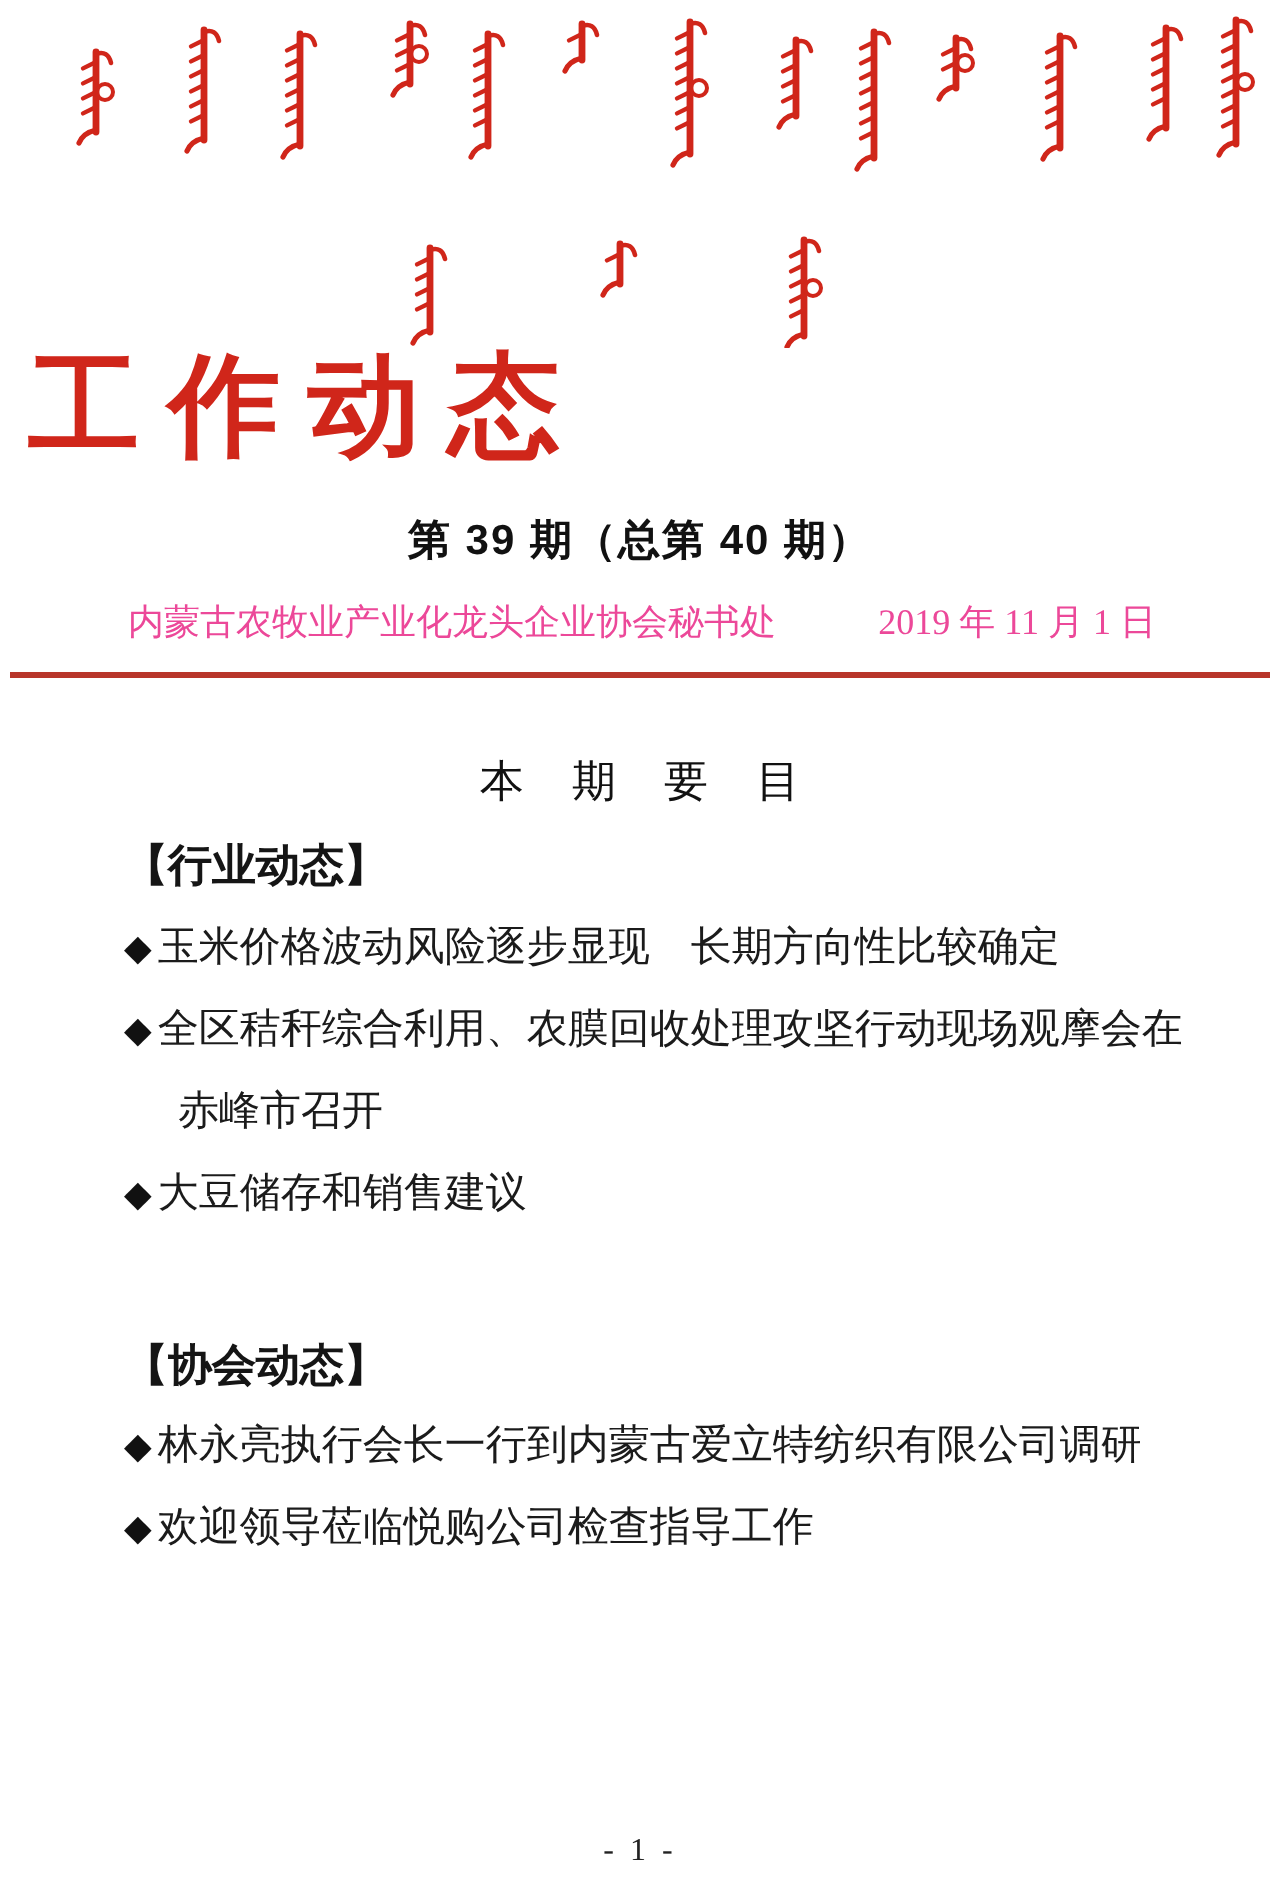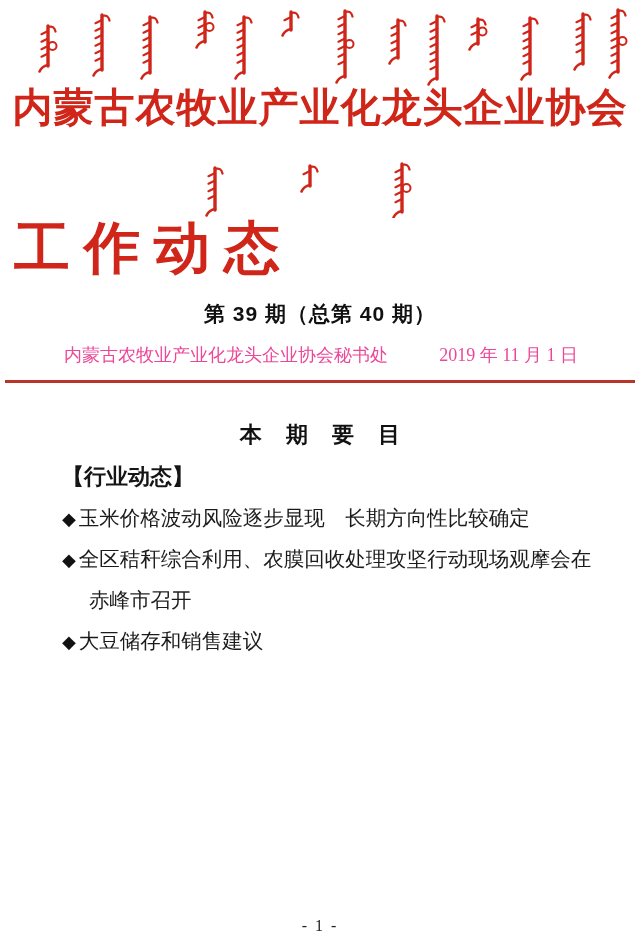--- a/index.html
+++ b/index.html
@@ -60,21 +60,21 @@
   .divider{
     margin:13px 5px 0 5px;
     border:0;
     border-top:3px solid #b8352a;
     height:0;
   }
   .toc-heading{
     margin-top:37px;
     text-align:center;
     font-size:22px;
-    font-weight:bold;
+    font-weight:normal;
     color:#111111;
     letter-spacing:9px;
     text-indent:9px;
     font-family:"Liberation Sans","DejaVu Sans",sans-serif;
   }
   .toc{padding:0 36px 0 62px;}
   .section{margin-top:14px;}
   .section + .section{margin-top:52px;}
   .section-title{
     font-size:22px;
@@ -243,21 +243,20 @@
         <path d="M611.5 36.7 L618 33.5" stroke="#d0261a" stroke-width="2.2" fill="none" stroke-linecap="round"></path>
         <path d="M611.5 44.2 L618 41" stroke="#d0261a" stroke-width="2.2" fill="none" stroke-linecap="round"></path>
         <path d="M611.5 51.7 L618 48.5" stroke="#d0261a" stroke-width="2.2" fill="none" stroke-linecap="round"></path>
         <path d="M611.5 59.2 L618 56" stroke="#d0261a" stroke-width="2.2" fill="none" stroke-linecap="round"></path>
         <path d="M618 7 q6 -2 7.5 4.5" stroke="#d0261a" stroke-width="2.3" fill="none" stroke-linecap="round"></path>
         <path d="M618 67 q-6.5 1.5 -8.5 6.5" stroke="#d0261a" stroke-width="2.6" fill="none" stroke-linecap="round"></path>
         <circle cx="622.5" cy="37" r="4" stroke="#d0261a" stroke-width="2" fill="none"></circle>
       </g>
     </svg>
 
-  <div class="org-title">内蒙古农牧业产业化龙头企业协会</div>
 
   <svg id="mongol-sub" class="mongol-sub" viewBox="0 0 300 56">
       <g>
         <path d="M45 6 V48" stroke="#d0261a" stroke-width="3.4" fill="none" stroke-linecap="round"></path>
         <path d="M38.5 14.2 L45 11" stroke="#d0261a" stroke-width="2.2" fill="none" stroke-linecap="round"></path>
         <path d="M38.5 21.7 L45 18.5" stroke="#d0261a" stroke-width="2.2" fill="none" stroke-linecap="round"></path>
         <path d="M38.5 29.2 L45 26" stroke="#d0261a" stroke-width="2.2" fill="none" stroke-linecap="round"></path>
         <path d="M38.5 36.7 L45 33.5" stroke="#d0261a" stroke-width="2.2" fill="none" stroke-linecap="round"></path>
         <path d="M45 7 q6 -2 7.5 4.5" stroke="#d0261a" stroke-width="2.3" fill="none" stroke-linecap="round"></path>
         <path d="M45 47 q-6.5 1.5 -8.5 6.5" stroke="#d0261a" stroke-width="2.6" fill="none" stroke-linecap="round"></path>
@@ -296,16 +295,23 @@
 
   <div class="toc" id="toc">
       <div class="section">
         <div class="section-title">【行业动态】</div>
         <ul class="item-list">
           <li><span class="bullet">◆</span><span>玉米价格波动风险逐步显现　长期方向性比较确定</span></li>
           <li><span class="bullet">◆</span><span>全区秸秆综合利用、农膜回收处理攻坚行动现场观摩会在赤峰市召开</span></li>
           <li><span class="bullet">◆</span><span>大豆储存和销售建议</span></li>
         </ul>
       </div>
+      <div class="section">
+        <div class="section-title">【协会动态】</div>
+        <ul class="item-list">
+          <li><span class="bullet">◆</span><span>林永亮执行会长一行到内蒙古爱立特纺织有限公司调研</span></li>
+          <li><span class="bullet">◆</span><span>欢迎领导莅临悦购公司检查指导工作</span></li>
+        </ul>
+      </div>
     </div>
 
   <div class="page-number">- 1 -</div>
 </div>
 
 </body></html>

